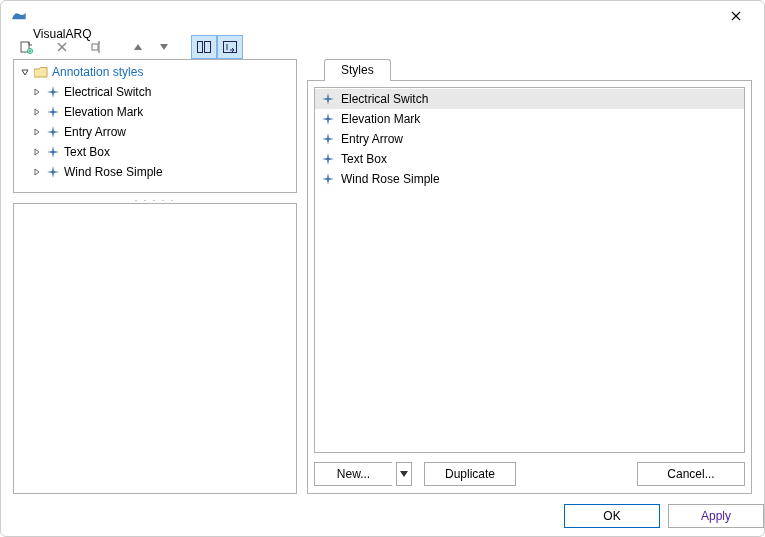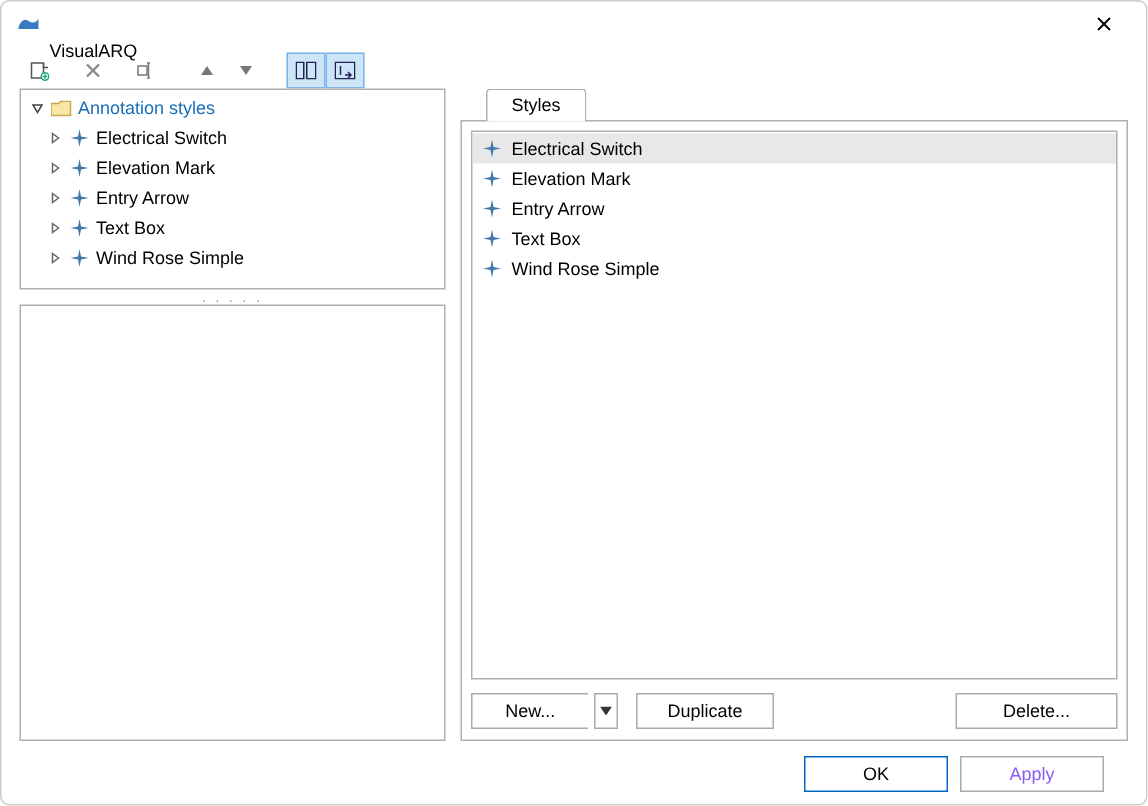--- a/index.html
+++ b/index.html
@@ -48,24 +48,24 @@
 .list-row .label { padding-left: 4px; }
 
 .stylebtns { height: 26px; margin-top: 8px; display: flex; gap: 4px; align-items: center; }
 .btn { border: 1px solid #aaa; background: #fff; padding: 0 10px; cursor: pointer; display: flex; align-items: center; justify-content: center; height: 24px; }
 .btn.new { width: 78px; border-right: none; }
 .btn.drop { width: 16px; padding: 0; }
 .btn.dup { width: 92px; margin-left: 8px; }
 .btn.del { width: 108px; margin-left: auto; }
 
 
-.footer { position: absolute; bottom: 8px; right: 28px; display: flex; gap: 8px; }
+.footer { position: absolute; bottom: 8px; right: 0; display: flex; gap: 8px; }
 .footer .fbtn { width: 96px; height: 24px; border: 1px solid #aaa; background: #fff; cursor: pointer; display: flex; align-items: center; justify-content: center; }
 .footer .fbtn.primary { border: 1px solid #0067c0; }
-.footer .fbtn.disabled { color: #8b5cf6; cursor: default; }
+.footer .fbtn.disabled { color: #4c1d95; cursor: default; }
 
 .folder-icon { width:14px; height:11px; }
 .anno-icon { width:12px; height:12px; }
 </style>
 </head>
 <body>
 
 <div class="titlebar">
   <span class="app-icon">
     <svg viewBox="0 0 24 16">
@@ -260,21 +260,21 @@
           </div>
         <div class="btn drop">
           <svg width="8" height="6" viewBox="0 0 8 6">
               <path d="M0 0 L8 0 L4 6 Z" fill="#333"></path>
             </svg>
         </div>
         <div class="btn dup">
             <span>Duplicate</span>
           </div>
         <div class="btn del">
-            <span>Delete...</span>
+            <span>Cancel...</span>
           </div>
       </div>
     </div>
   </div>
 </div>
 
 <div class="footer">
   <div class="fbtn primary">
       <span>OK</span>
     </div>

